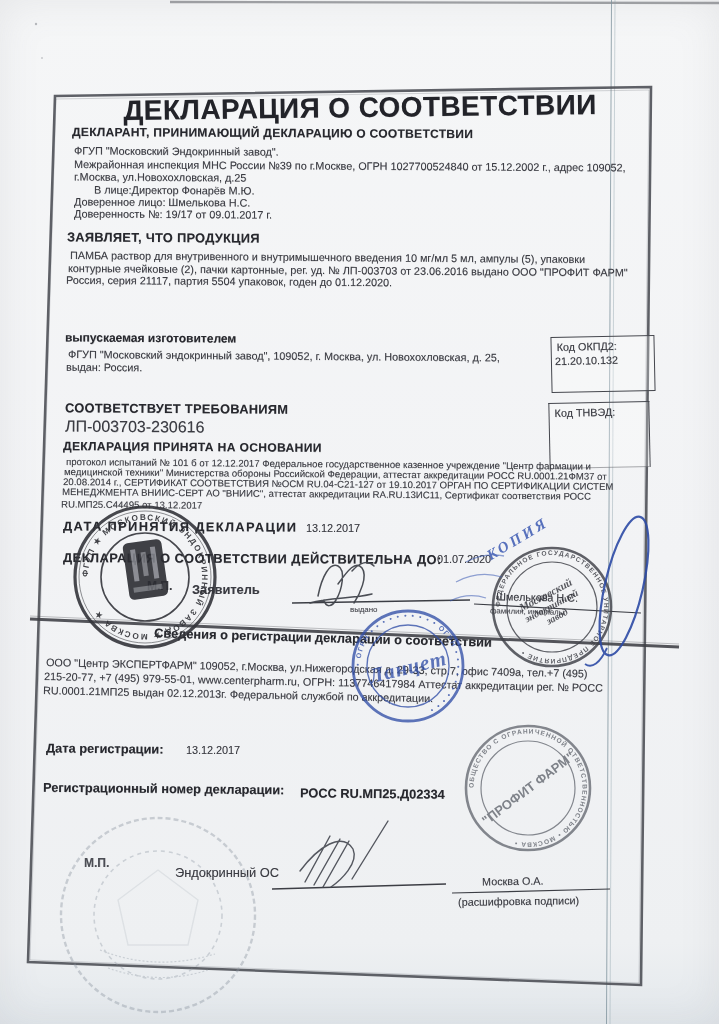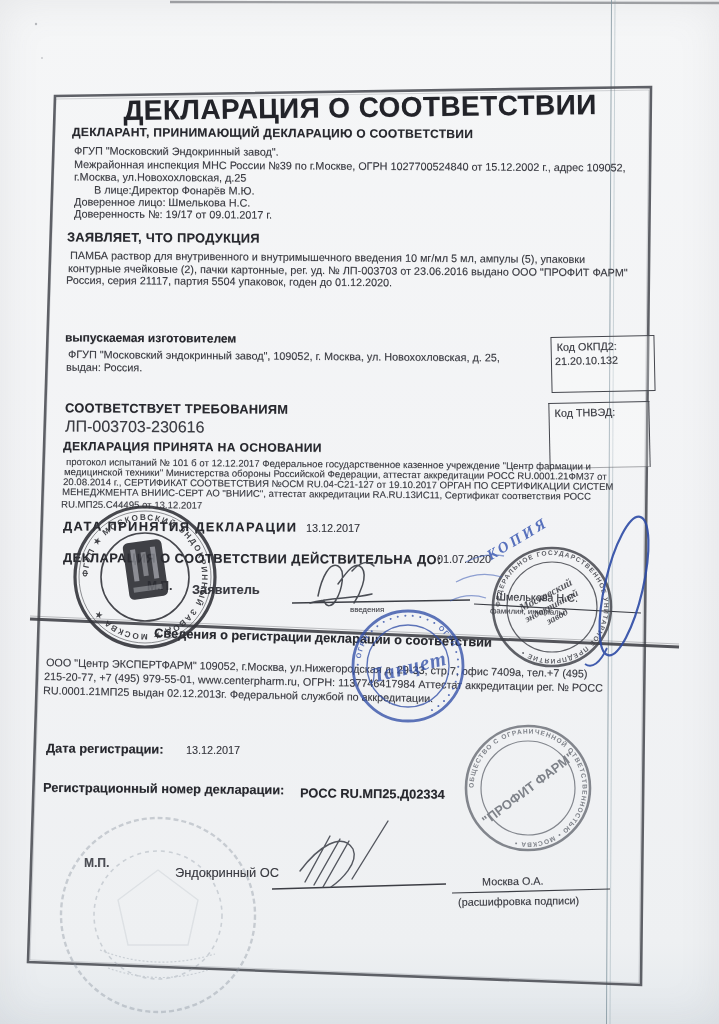--- a/index.html
+++ b/index.html
@@ -90,21 +90,21 @@
     <div class="abs t9" style="left:62px;top:486px;transform:rotate(0.5deg);transform-origin:left;">МЕНЕДЖМЕНТА ВНИИС-СЕРТ АО "ВНИИС", аттестат аккредитации RA.RU.13ИС11, Сертификат соответствия РОСС</div>
     <div class="abs t9" style="left:61px;top:499px;transform:rotate(0.5deg);">RU.МП25.С44495 от 13.12.2017</div>
 
     <div class="abs b t13" style="left:63px;top:519px;letter-spacing:1.4px;transform:rotate(0.3deg);">ДАТА ПРИНЯТИЯ ДЕКЛАРАЦИИ</div>
     <div class="abs t11" style="left:306px;top:522px;">13.12.2017</div>
     <div class="abs b t13" style="left:63px;top:551px;letter-spacing:.5px;transform:rotate(0.3deg);">ДЕКЛАРАЦИЯ О СООТВЕТСТВИИ ДЕЙСТВИТЕЛЬНА ДО:</div>
     <div class="abs t11" style="left:437px;top:553px;">01.07.2020</div>
 
     <div class="abs b t12" style="left:147px;top:579px;color:#3a3b40;">М.П.</div>
     <div class="abs t13" style="left:192px;top:582px;font-weight:bold;">Заявитель</div>
-    <div class="abs cap" style="left:350px;top:605px;">введения</div>
+    <div class="abs cap" style="left:350px;top:605px;">выдано</div>
     <div class="abs t11" style="left:496px;top:591px;transform:rotate(1deg);">Шмелькова Н.С.</div>
     <div class="abs cap" style="left:490px;top:607px;transform:rotate(1.2deg);">фамилия, инициалы</div>
 
     <div class="abs b t13" style="left:23px;top:630px;width:600px;text-align:center;transform:rotate(1.6deg);">Сведения о регистрации декларации о соответствии</div>
     <div class="abs t11" style="left:46px;top:656px;transform:rotate(1.2deg);transform-origin:left;">ООО "Центр ЭКСПЕРТФАРМ" 109052, г.Москва, ул.Нижегородская д. 29-33, стр.7, офис 7409а, тел.+7 (495)</div>
     <div class="abs t11" style="left:44px;top:670px;transform:rotate(1.2deg);transform-origin:left;">215-20-77, +7 (495) 979-55-01, www.centerpharm.ru, ОГРН: 1137746417984 Аттестат аккредитации рег. № РОСС</div>
     <div class="abs t11" style="left:43px;top:684px;transform:rotate(1.2deg);transform-origin:left;">RU.0001.21МП25  выдан 02.12.2013г. Федеральной службой по аккредитации.</div>
 
     <div class="abs b t13" style="left:46px;top:741px;transform:rotate(0.6deg);">Дата регистрации:</div>
     <div class="abs t11" style="left:186px;top:744px;">13.12.2017</div>

